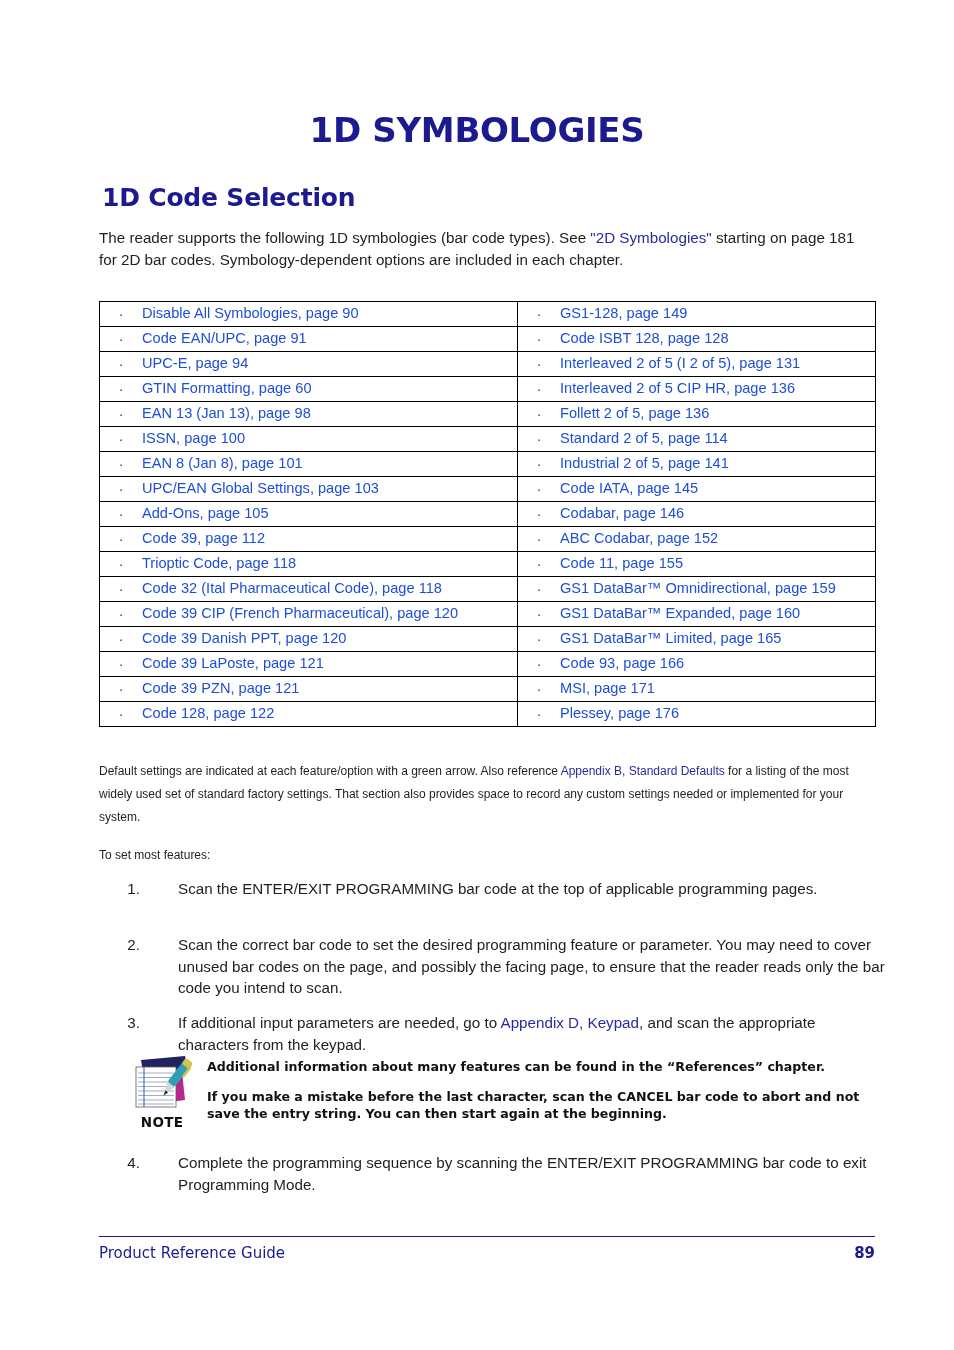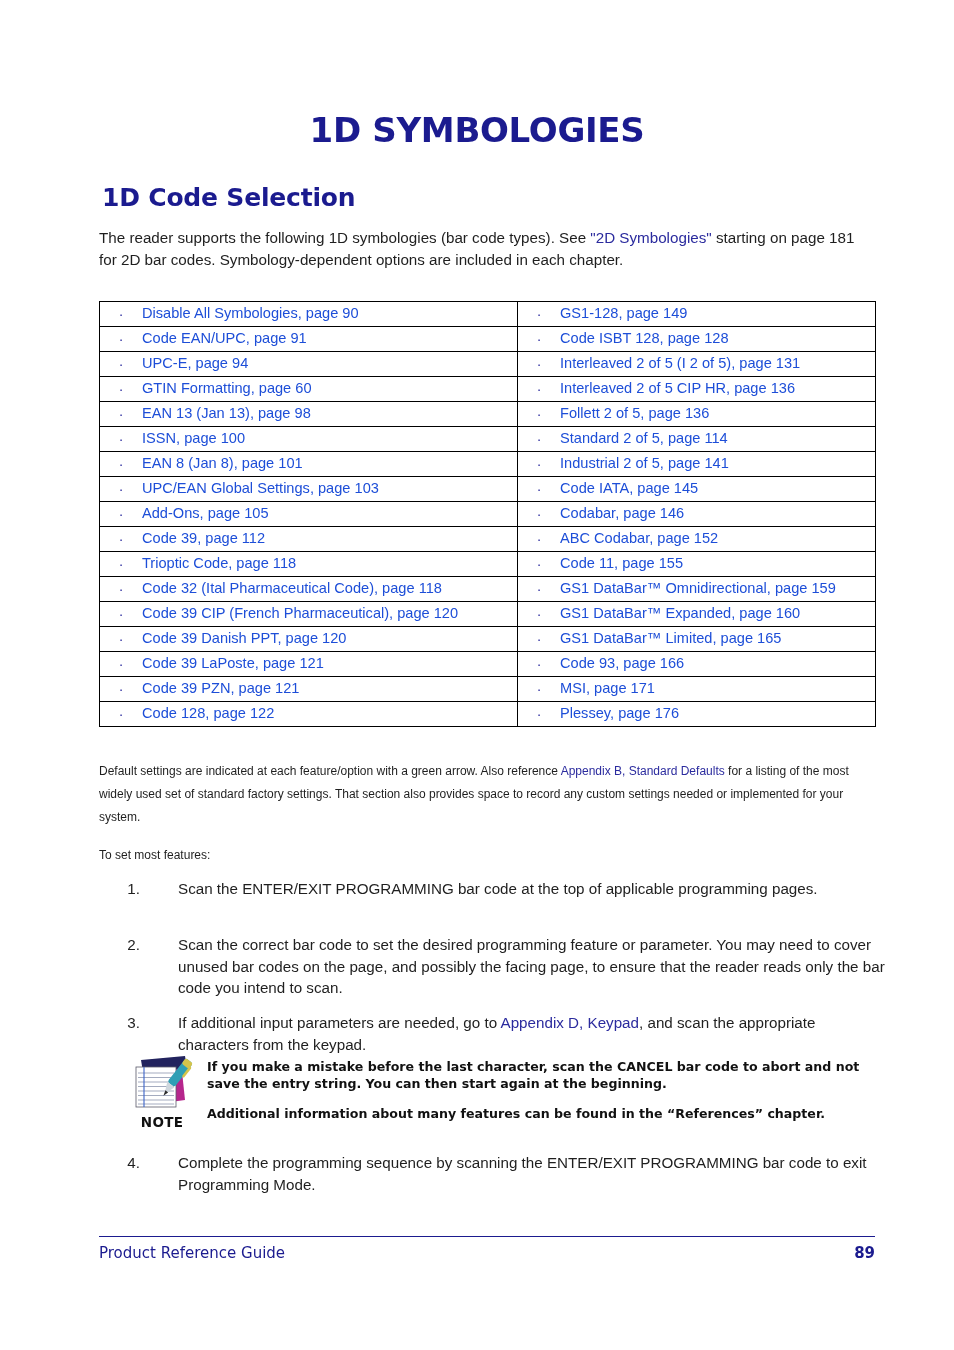--- a/index.html
+++ b/index.html
@@ -514,22 +514,22 @@
             <rect x="41" y="2" width="9" height="7" rx="2" fill="#d6c44a"></rect>
             <polygon points="41,32 50,32 46.5,44" fill="#cfd6dd"></polygon>
             <polygon points="44.8,40 48.2,40 46.5,45.5" fill="#2b2b2b"></polygon>
             <rect x="49" y="6" width="2.6" height="13" rx="1.2" fill="#d6c44a"></rect>
           </g>
         </svg>
       </div>
       <div class="note-label">NOTE</div>
     </div>
     <div class="note-text">
+      <p>Additional information about many features can be found in the “References” chapter.</p>
       <p>If you make a mistake before the last character, scan the CANCEL bar code to abort and not save the entry string. You can then start again at the beginning.</p>
-      <p>Additional information about many features can be found in the “References” chapter.</p>
     </div>
   </div>
 
   <div class="step" id="step-4">
     <span class="num">4.</span>
     <span class="txt">Complete the programming sequence by scanning the ENTER/EXIT PROGRAMMING bar code to exit Programming Mode.</span>
   </div>
 
   <div class="footer-rule"></div>
   <div class="footer-left">Product Reference Guide</div>

